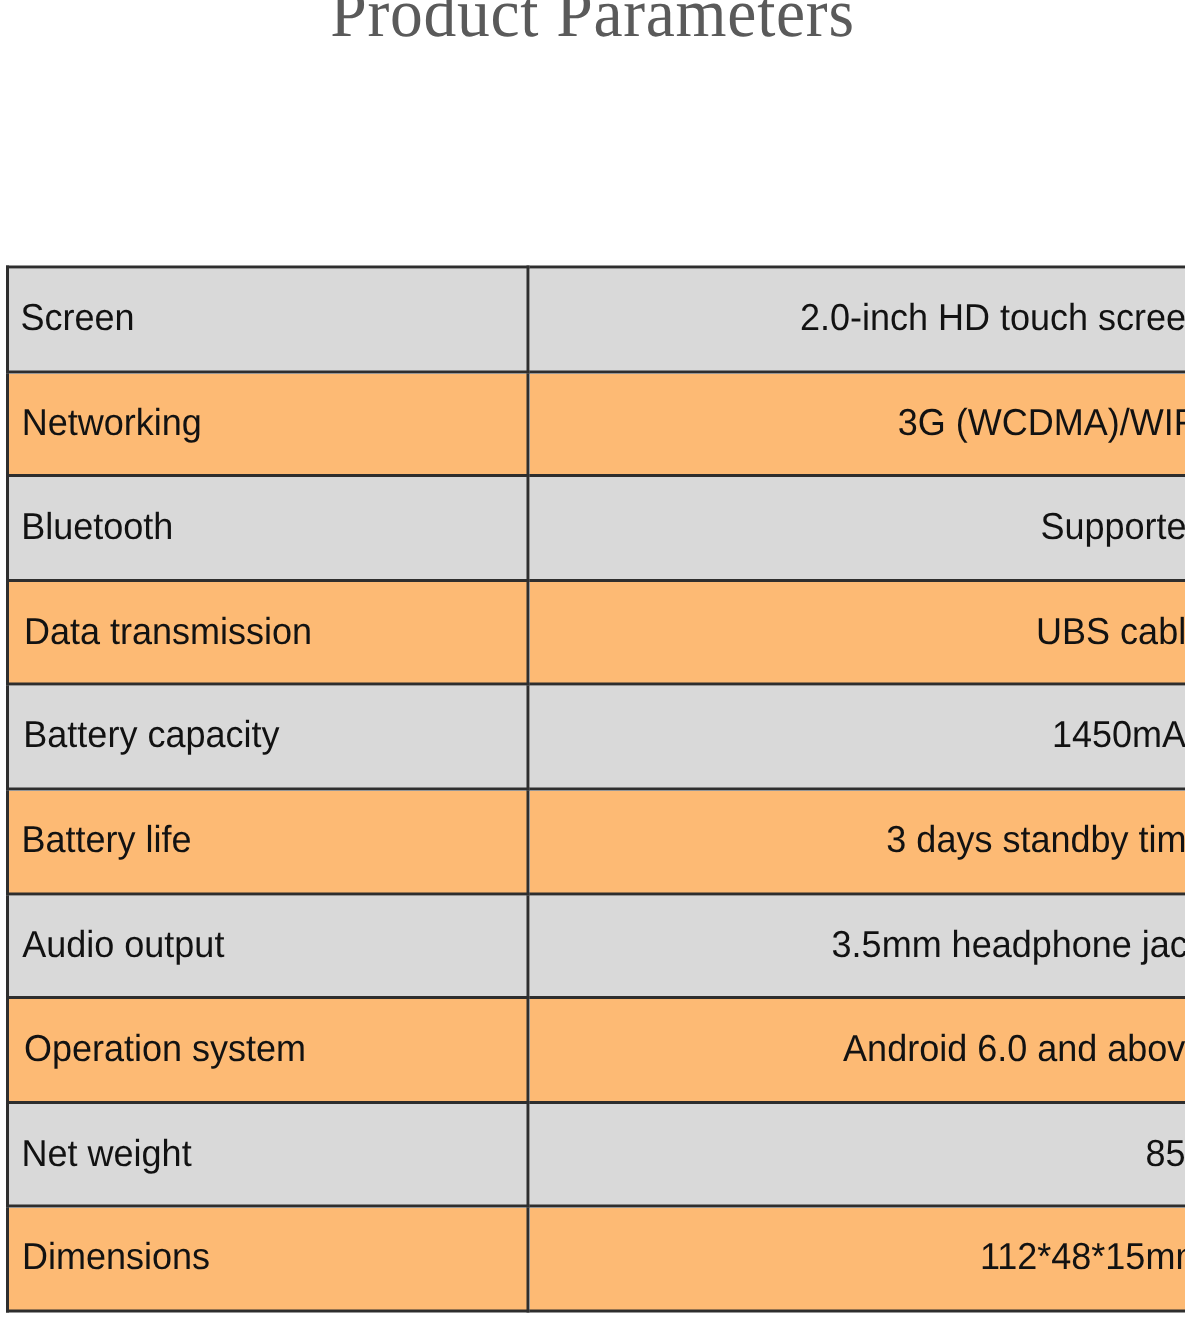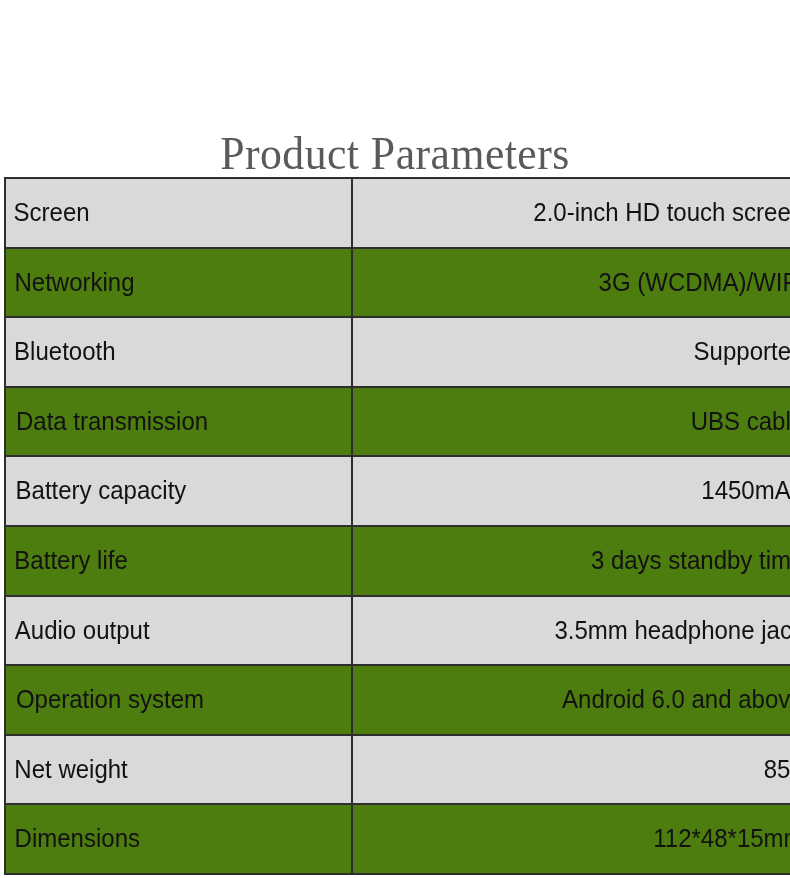--- a/index.html
+++ b/index.html
@@ -23,21 +23,21 @@
   }
 
   
   .title-wrap {
     position: absolute;
     top: 0;
     left: 0;
     width: 790px;
     height: 177px;
     display: flex;
-    align-items: flex-end;
+    align-items: flex-start;
     justify-content: center;
   }
   .page-title {
     font-family: "Liberation Serif", "DejaVu Serif", serif;
     font-size: 46px;
     font-weight: 400;
     color: #5a5a5a;
     letter-spacing: 0.5px;
     transform: scaleX(0.95);
     transform-origin: center center;
@@ -64,21 +64,21 @@
     color: #121212;
     line-height: 1.1;
     vertical-align: middle;
     white-space: nowrap;
     overflow: hidden;
   }
   .spec-table tr.shaded td {
     background: #d9d9d9;
   }
   .spec-table tr.plain td {
-    background: #4d7c0f;
+    background: #fdba74;
   }
 
   .col-label {
     width: 333px;
     padding: 0 6px;
   }
   .col-value {
     width: 445px;
     text-align: right;
     padding: 0 12px 0 6px;

